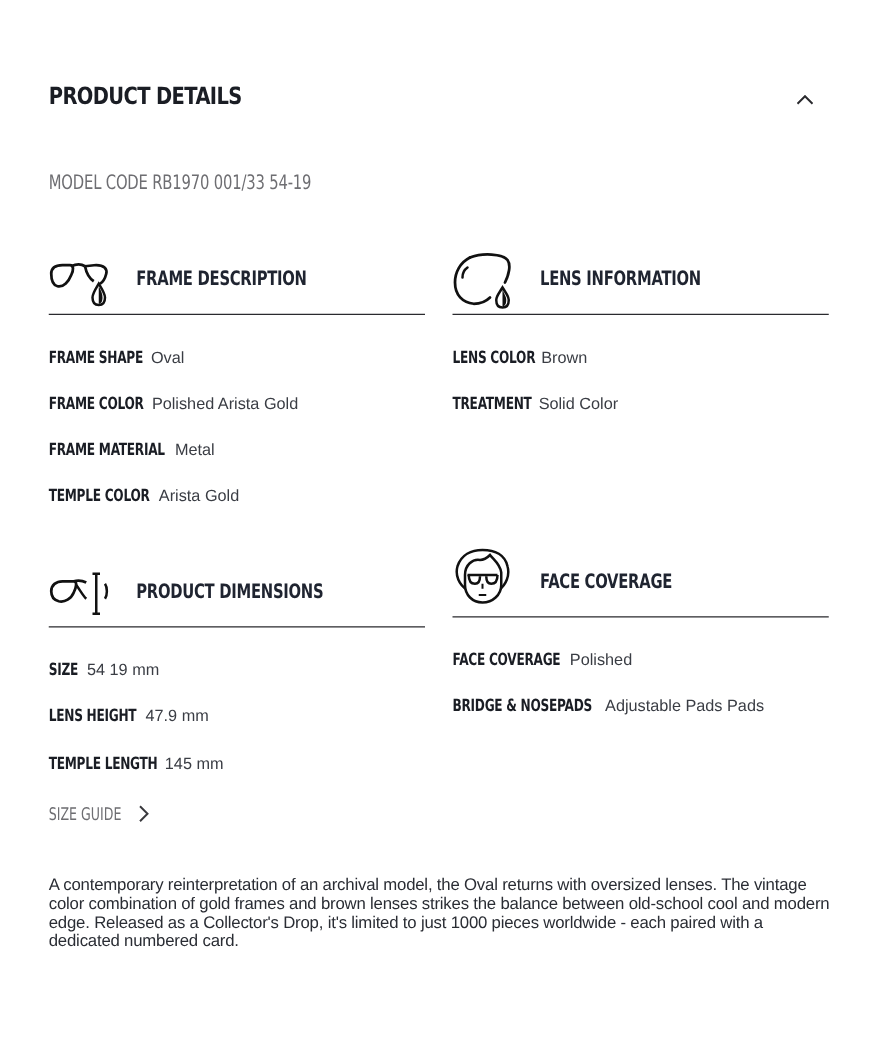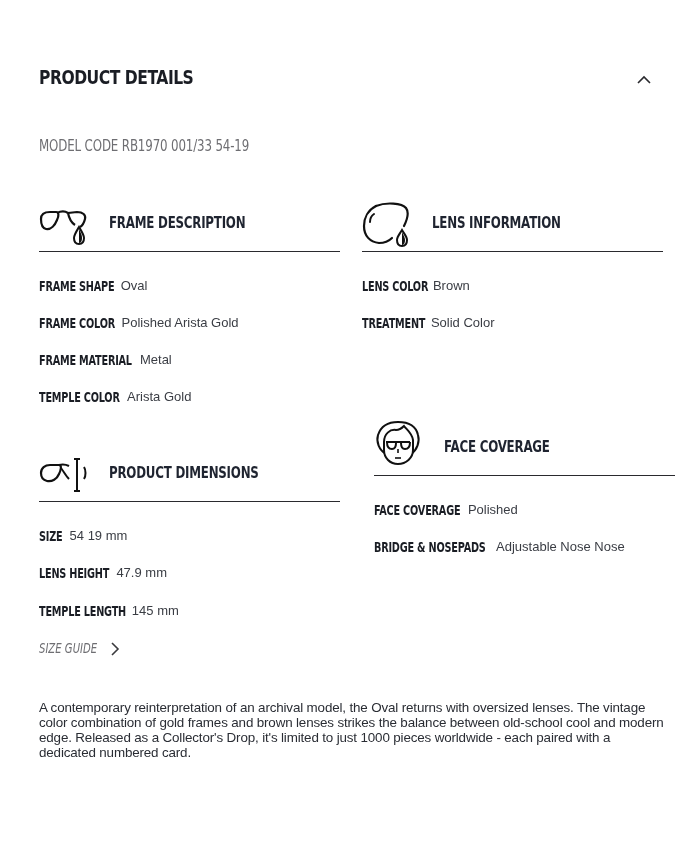--- a/index.html
+++ b/index.html
@@ -33,21 +33,21 @@
   .row { height: 37px; display: flex; align-items: flex-start; white-space: nowrap; }
   .row .lbl {
     font-family: "DejaVu Sans", sans-serif; font-weight: bold; font-size: 13.5px; color: #1a1d24;
     display: inline-block; transform: scaleX(0.72); transform-origin: left center; letter-spacing: -0.3px;
   }
   .row .val {
     font-family: Liberation Sans, sans-serif; font-size: 13px; color: #3a3d44;
   }
 
   .size-guide {
-    position: absolute; left: 39px; top: 640px; height: 20px; display: flex; align-items: flex-start; cursor: pointer; font-style: italic;
+    position: absolute; left: 39px; top: 640px; height: 20px; display: flex; align-items: flex-end; cursor: pointer;
   }
   .size-guide .sg-label {
     font-family: "DejaVu Sans", sans-serif; font-size: 14px; color: #6e6e72;
     display: inline-block; transform: scaleX(0.72); transform-origin: left center; white-space: nowrap;
   }
 
   .description {
     position: absolute; left: 39px; top: 700px; width: 628px;
     font-family: "Liberation Sans", sans-serif; font-size: 13.4px; line-height: 15px; color: #2a2d34;
     letter-spacing: -0.15px;
@@ -153,40 +153,40 @@
     </div>
   </div>
 
   <div class="size-guide">
     <span class="sg-label">SIZE GUIDE</span>
     <svg width="14" height="18" viewBox="0 0 14 18" style="margin-left:-12px">
       <polyline points="4,3 10,9 4,15" fill="none" stroke="#3a3a3e" stroke-width="1.6"></polyline>
     </svg>
   </div>
 
-  <div class="section" style="left:362px; top:424px;margin-left:12px;">
+  <div class="section" style="left:362px; top:442px;">
     <div class="sec-head">
       <svg class="sec-icon" viewBox="0 0 50 46" style="top:-7px;height:52px">
         <path d="M12,34 C5,30 2,22 4,15 C7,6 15,2 24,2 C34,2 42,6 44,15 C46,22 43,30 37,34" fill="none" stroke="#111" stroke-width="2"></path>
         <path d="M10,22 C10,14 16,9 22,10 C26,10 28,8 30,6 C33,10 38,13 39,20 L39,30 C39,38 32,44 24,44 C16,44 10,38 10,30 Z" fill="#fff" stroke="#111" stroke-width="2"></path>
         <path d="M12,22 L36,22" stroke="#111" stroke-width="2"></path>
         <path d="M13,22 C13,27 15,29 18,29 C21,29 22,26 22,23" fill="none" stroke="#111" stroke-width="2"></path>
         <path d="M27,23 C27,26 28,29 31,29 C34,29 36,27 36,22" fill="none" stroke="#111" stroke-width="2"></path>
         <line x1="24" y1="29" x2="24" y2="33" stroke="#111" stroke-width="1.6"></line>
         <line x1="21" y1="38" x2="27" y2="38" stroke="#111" stroke-width="1.6"></line>
       </svg>
       <div class="sec-title">FACE COVERAGE</div>
     </div>
     <div class="rows">
       <div class="row">
         <span class="lbl">FACE COVERAGE</span>
         <span class="val" style="margin-left:-26px">Polished</span>
       </div>
       <div class="row" style="height:38px">
         <span class="lbl">BRIDGE &amp; NOSEPADS</span>
-        <span class="val" style="margin-left:-33px">Adjustable Nose Nose</span>
+        <span class="val" style="margin-left:-33px">Adjustable Pads Pads</span>
       </div>
     </div>
   </div>
 
   <p class="description">A contemporary reinterpretation of an archival model, the Oval returns with oversized lenses. The vintage color combination of gold frames and brown lenses strikes the balance between old-school cool and modern edge. Released as a Collector's Drop, it's limited to just 1000 pieces worldwide - each paired with a dedicated numbered card.</p>
 
 </div>
 
 </body></html>

